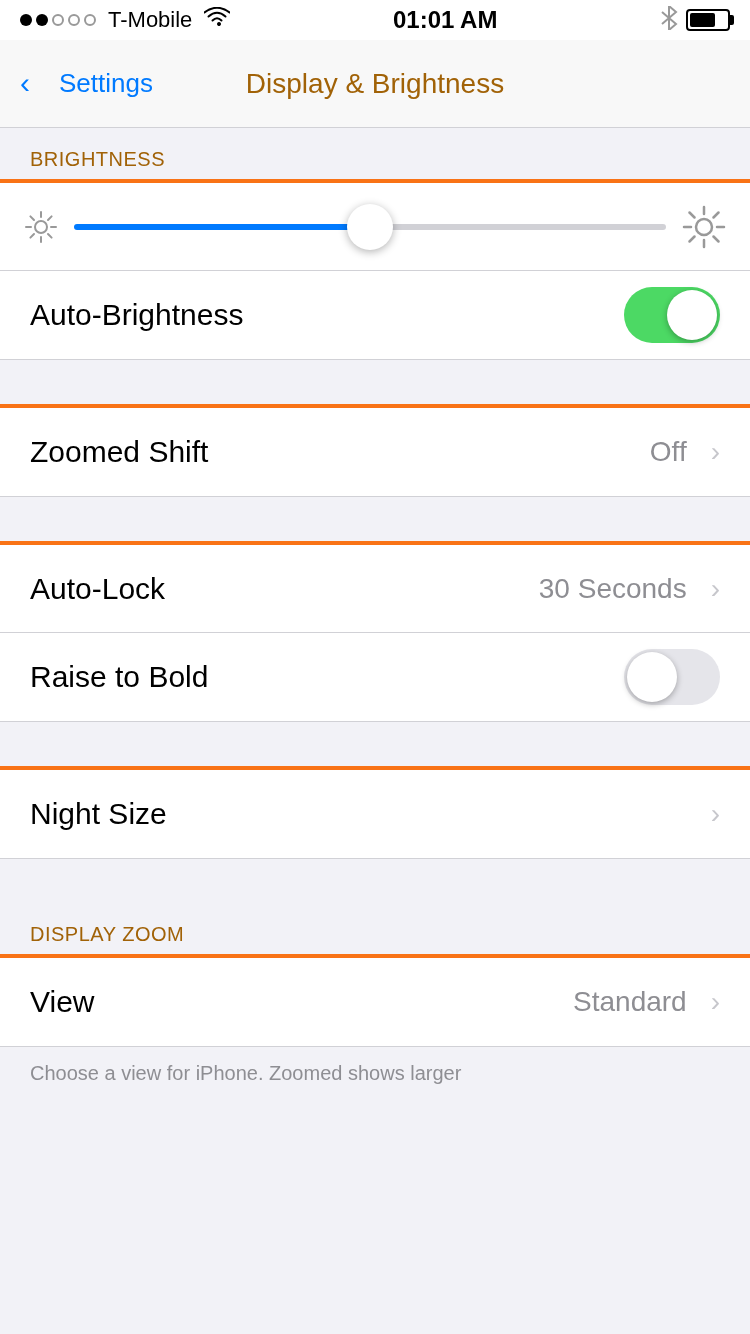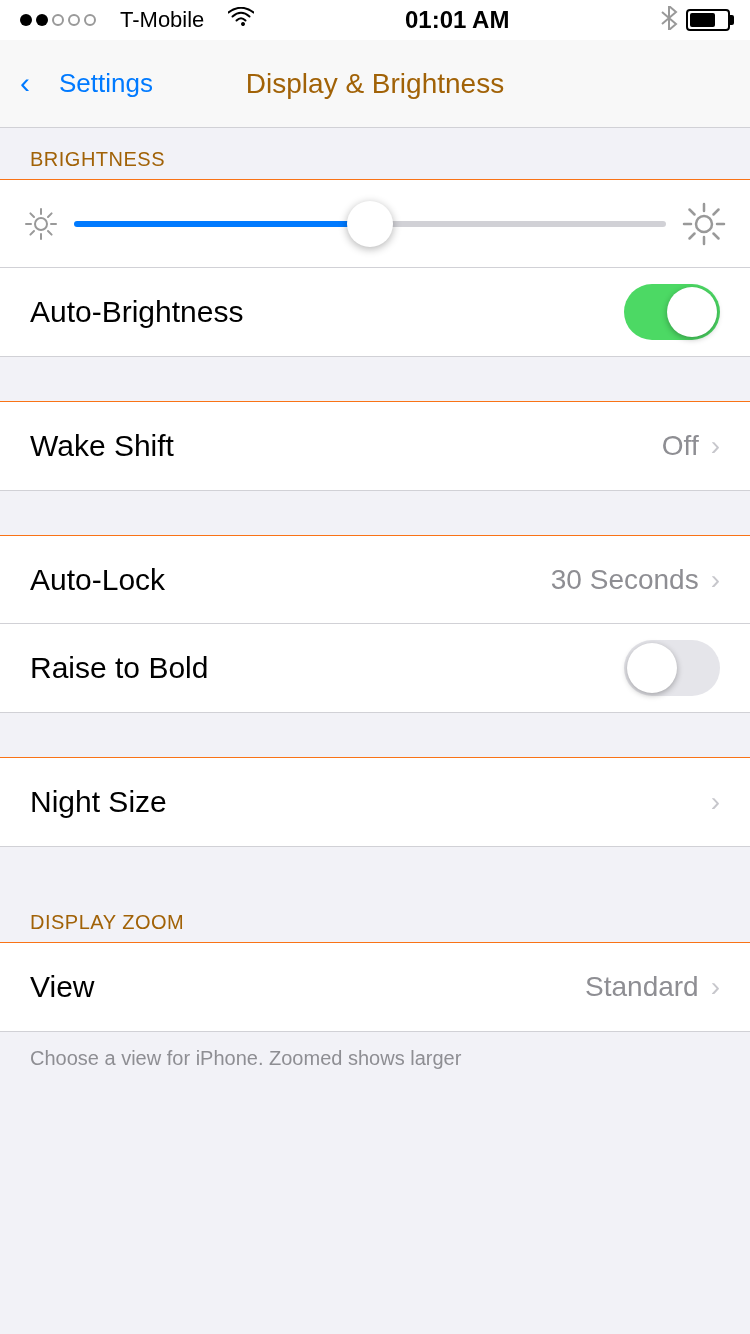--- a/index.html
+++ b/index.html
@@ -19,21 +19,21 @@
       height: 40px;
       display: flex;
       align-items: center;
       justify-content: space-between;
       padding: 0 20px;
       font-size: 24px;
       font-weight: 500;
     }
     .status-left {
       display: flex;
-      gap: 24px;
+      gap: 12px;
     }
     .signal-dots {
       display: flex;
       gap: 4px;
       align-items: center;
     }
     .dot {
       width: 12px;
       height: 12px;
       border-radius: 50%;
@@ -136,21 +136,21 @@
       color: #a16207;
       font-weight: 400;
       letter-spacing: 0.5px;
       text-transform: uppercase;
       background: #f2f2f7;
     }
 
     
     .settings-group {
       background: #fff;
-      border-top: 1px solid #f97316;
+      border-top: 4px solid #f97316;
       border-bottom: 1px solid #d1d1d6;
       margin-bottom: 0;
     }
 
     .settings-row {
       display: flex;
       align-items: center;
       justify-content: space-between;
       padding: 0 30px;
       min-height: 88px;
@@ -163,21 +163,21 @@
     }
 
     .row-label {
       font-size: 30px;
       color: #000;
       font-weight: 400;
     }
 
     .row-right {
       display: flex;
-      gap: 12px;
+      gap: 24px;
     }
 
     .row-value {
       font-size: 28px;
       color: #8e8e93;
     }
 
     .chevron-right {
       color: #c7c7cc;
       font-size: 28px;
@@ -357,21 +357,21 @@
     <div class="toggle on">
       <div class="toggle-thumb"></div>
     </div>
   </div>
 </div>
 
 <div class="group-separator"></div>
 
 <div class="settings-group">
   <div class="settings-row">
-    <span class="row-label">Wake Shift</span>
+    <span class="row-label">Zoomed Shift</span>
     <div class="row-right">
       <span class="row-value">Off</span>
       <span class="chevron-right">›</span>
     </div>
   </div>
 </div>
 
 <div class="group-separator"></div>
 
 <div class="settings-group">

